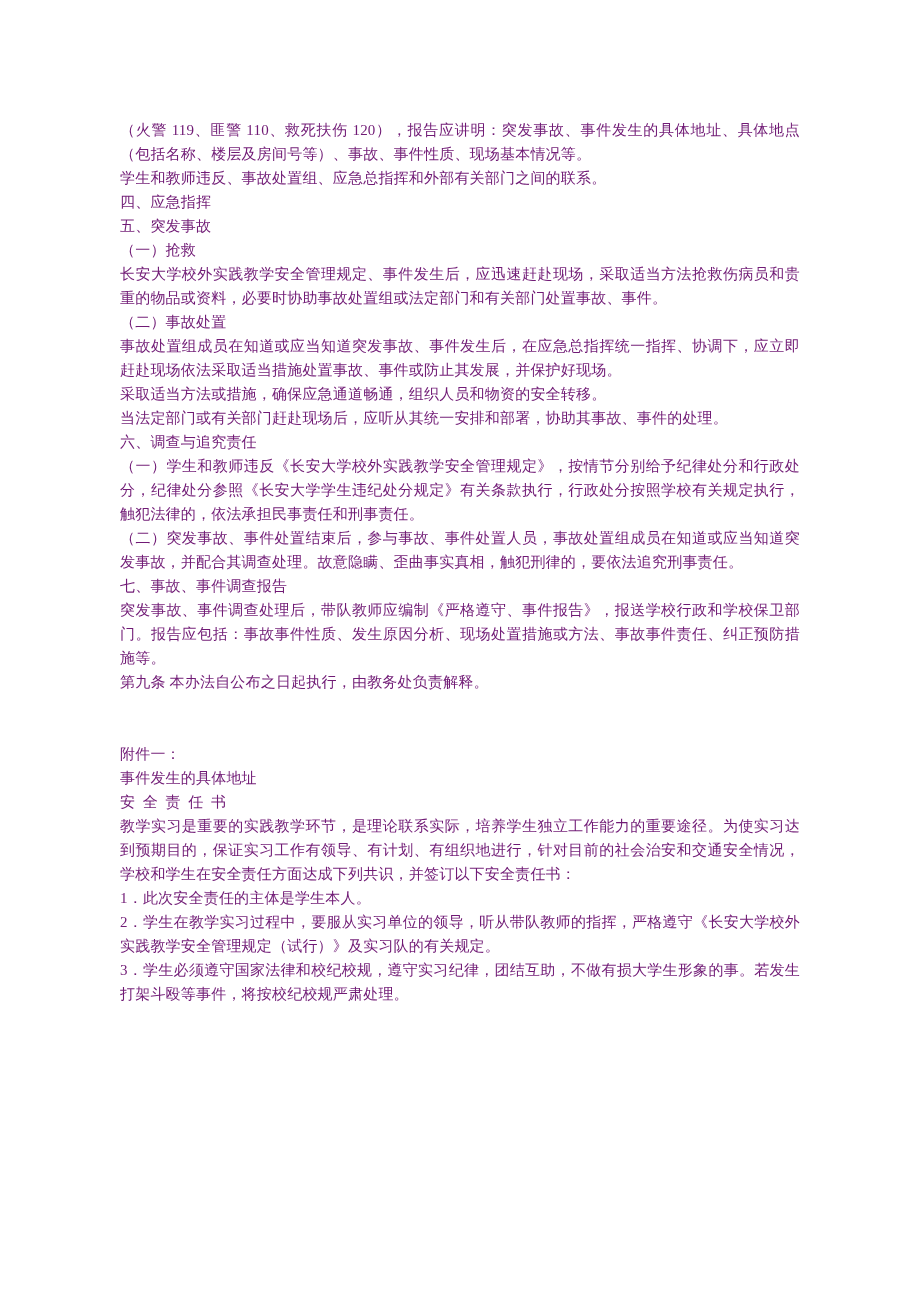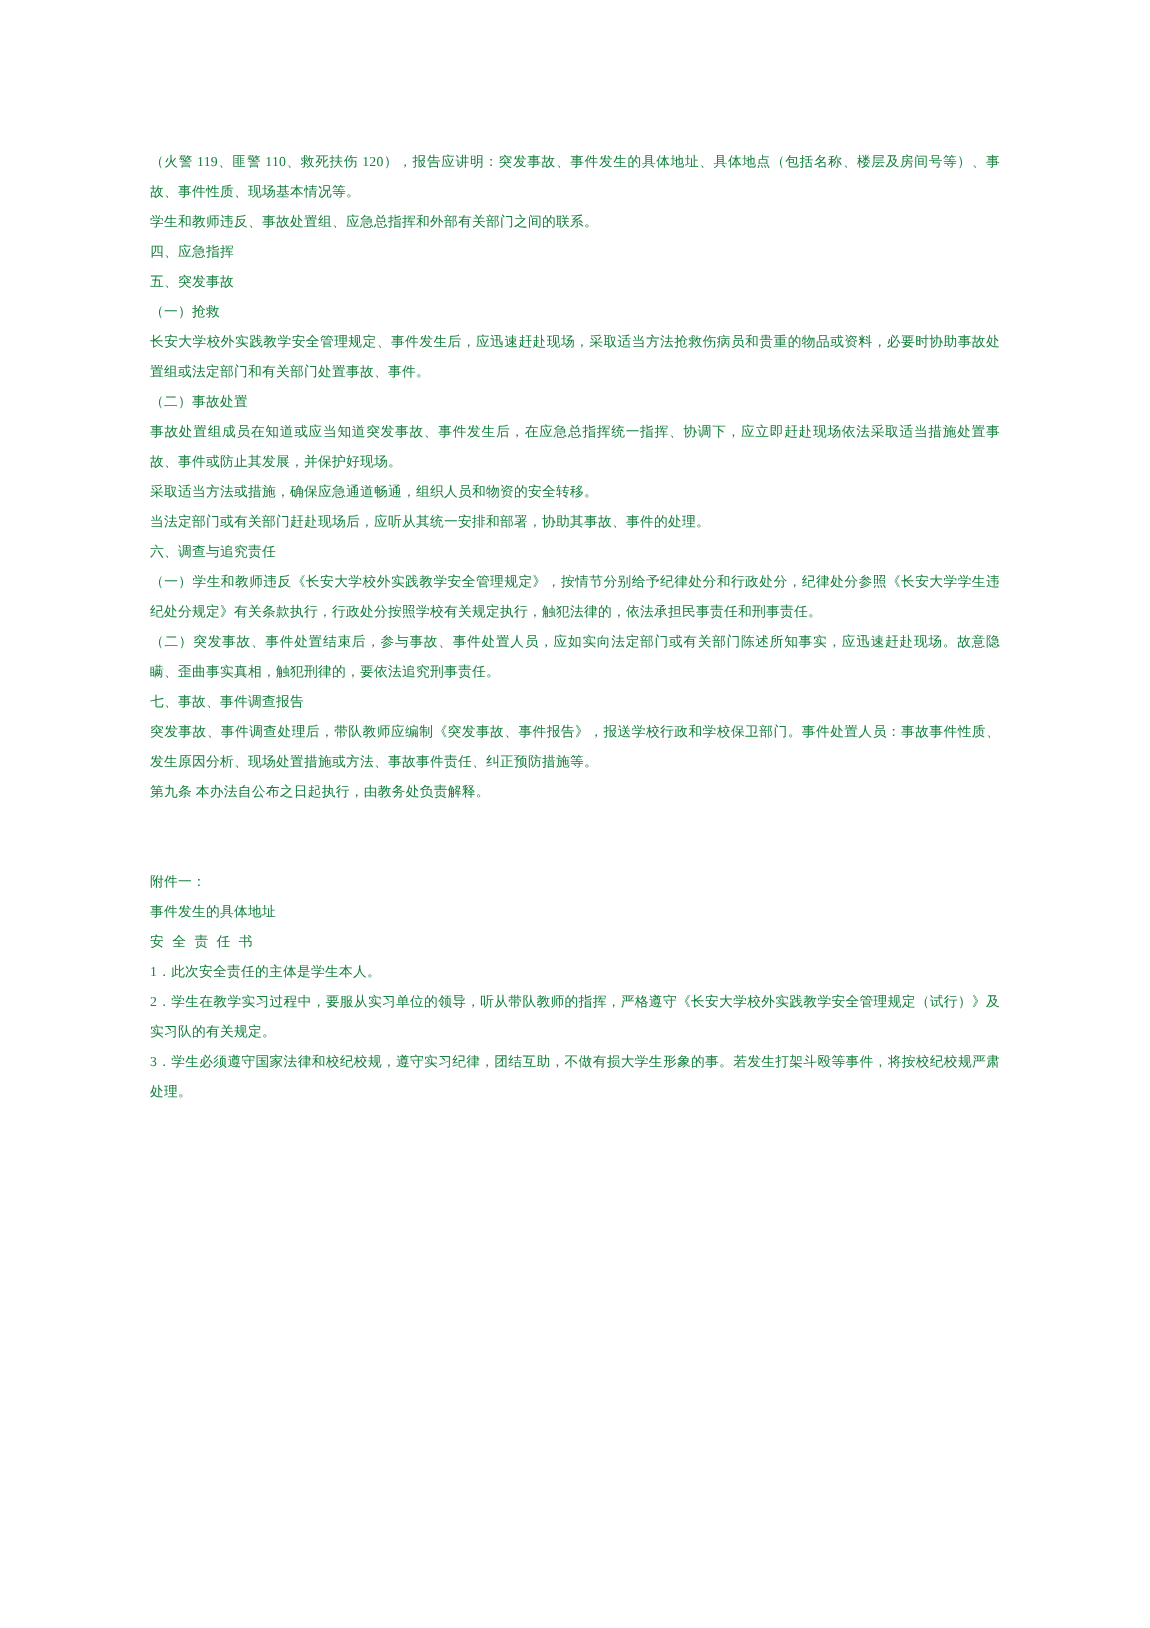--- a/index.html
+++ b/index.html
@@ -11,23 +11,23 @@
     .page {
       width: 920px;
       min-height: 1302px;
       padding: 118px 120px 115px 120px;
       box-sizing: border-box;
       background: #fff;
     }
     p {
       margin: 0;
       padding: 0;
-      font-size: 11px;
+      font-size: 15px;
       line-height: 24px;
-      color: #15803d;
+      color: #701a75;
       text-align: justify;
       text-justify: inter-ideograph;
       word-break: break-all;
       letter-spacing: 0.2px;
     }
     .spacer {
       height: 24px;
     }
     .letter-space {
       letter-spacing: 2px;
@@ -42,27 +42,28 @@
   <p>四、应急指挥</p>
   <p>五、突发事故</p>
   <p>（一）抢救</p>
   <p>长安大学校外实践教学安全管理规定、事件发生后，应迅速赶赴现场，采取适当方法抢救伤病员和贵重的物品或资料，必要时协助事故处置组或法定部门和有关部门处置事故、事件。</p>
   <p>（二）事故处置</p>
   <p>事故处置组成员在知道或应当知道突发事故、事件发生后，在应急总指挥统一指挥、协调下，应立即赶赴现场依法采取适当措施处置事故、事件或防止其发展，并保护好现场。</p>
   <p>采取适当方法或措施，确保应急通道畅通，组织人员和物资的安全转移。</p>
   <p>当法定部门或有关部门赶赴现场后，应听从其统一安排和部署，协助其事故、事件的处理。</p>
   <p>六、调查与追究责任</p>
   <p>（一）学生和教师违反《长安大学校外实践教学安全管理规定》，按情节分别给予纪律处分和行政处分，纪律处分参照《长安大学学生违纪处分规定》有关条款执行，行政处分按照学校有关规定执行，触犯法律的，依法承担民事责任和刑事责任。</p>
-  <p>（二）突发事故、事件处置结束后，参与事故、事件处置人员，应如实向法定部门或有关部门陈述所知事实，应迅速赶赴现场。故意隐瞒、歪曲事实真相，触犯刑律的，要依法追究刑事责任。</p>
+  <p>（二）突发事故、事件处置结束后，参与事故、事件处置人员，事故处置组成员在知道或应当知道突发事故，并配合其调查处理。故意隐瞒、歪曲事实真相，触犯刑律的，要依法追究刑事责任。</p>
   <p>七、事故、事件调查报告</p>
-  <p>突发事故、事件调查处理后，带队教师应编制《突发事故、事件报告》，报送学校行政和学校保卫部门。事件处置人员：事故事件性质、发生原因分析、现场处置措施或方法、事故事件责任、纠正预防措施等。</p>
+  <p>突发事故、事件调查处理后，带队教师应编制《严格遵守、事件报告》，报送学校行政和学校保卫部门。报告应包括：事故事件性质、发生原因分析、现场处置措施或方法、事故事件责任、纠正预防措施等。</p>
   <p>第九条  本办法自公布之日起执行，由教务处负责解释。</p>
 
   <div class="spacer"></div>
   <div class="spacer"></div>
 
   <p>附件一：</p>
   <p>事件发生的具体地址</p>
   <p class="letter-space">安 全 责 任 书</p>
+  <p>教学实习是重要的实践教学环节，是理论联系实际，培养学生独立工作能力的重要途径。为使实习达到预期目的，保证实习工作有领导、有计划、有组织地进行，针对目前的社会治安和交通安全情况，学校和学生在安全责任方面达成下列共识，并签订以下安全责任书：</p>
   <p>1．此次安全责任的主体是学生本人。</p>
   <p>2．学生在教学实习过程中，要服从实习单位的领导，听从带队教师的指挥，严格遵守《长安大学校外实践教学安全管理规定（试行）》及实习队的有关规定。</p>
   <p>3．学生必须遵守国家法律和校纪校规，遵守实习纪律，团结互助，不做有损大学生形象的事。若发生打架斗殴等事件，将按校纪校规严肃处理。</p>
 </div>
 
 </body></html>

